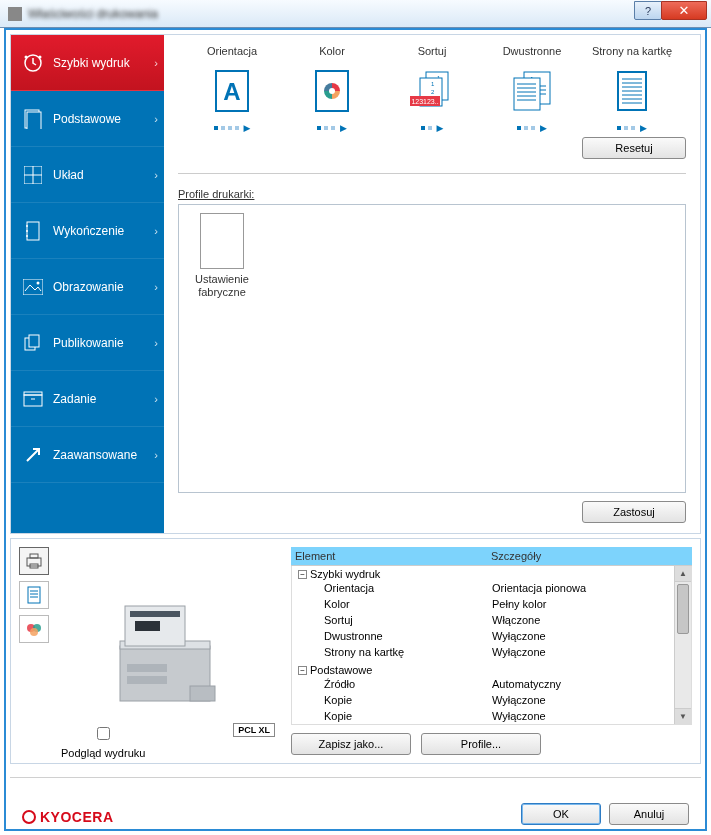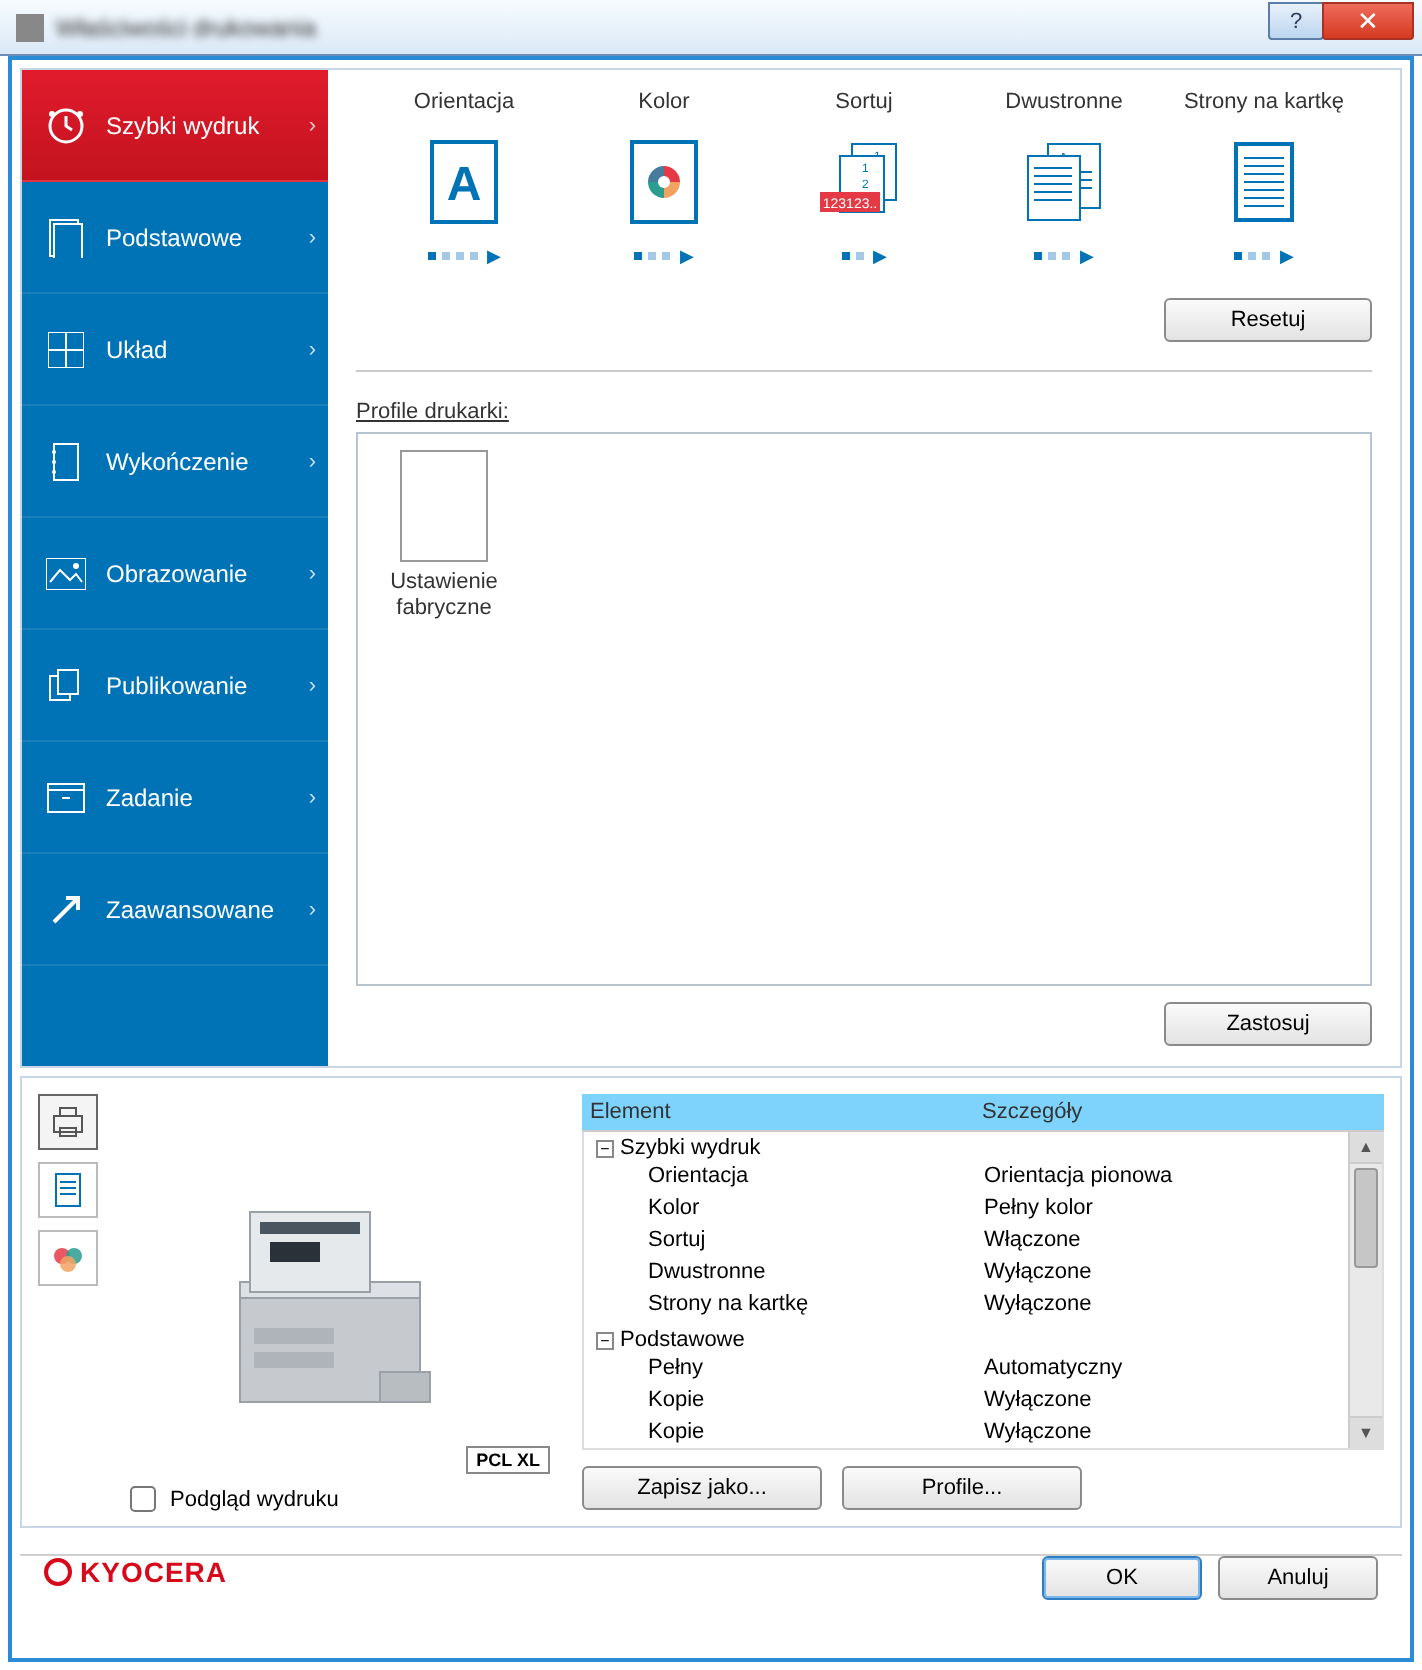--- a/index.html
+++ b/index.html
@@ -33,59 +33,59 @@
   .sidebar-icon { width:20px; height:20px; margin-right:10px; display:flex; align-items:center; justify-content:center; }
   .main-area { flex:1; padding: 10px 14px; display:flex; flex-direction:column; position:relative; }
   .options-row { display:flex; justify-content:space-between; padding: 0 4px 0 4px; }
   .opt-col { width: 100px; text-align:center; }
   .opt-label { font-size:11px; color:#333; margin-bottom:10px; }
   .opt-iconbox { height:48px; display:flex; align-items:center; justify-content:center; margin-bottom:8px; }
   .dots { display:flex; align-items:center; justify-content:center; gap:3px; }
   .dot { width:4px; height:4px; background:#a3c9e6; }
   .dot.active { background:#0073b6; }
   .dot-arrow { font-size:9px; color:#0073b6; margin-left:2px; }
-  .resetuj-row { display:flex; justify-content:flex-end; margin-top: 16px; }
+  .resetuj-row { display:flex; justify-content:flex-end; margin-top: 4px; }
   .hr { border-top:1px solid #ccc; margin: 14px 0; }
   .profiles-label { font-size:11px; color:#333; margin-bottom:4px;text-decoration:underline; }
   .profiles-box { flex:1; border:1px solid #b8c4d0; padding:8px; }
   .profile-item { width: 70px; text-align:center; }
   .profile-page { width:44px; height:56px; border:1px solid #999; background:#fff; margin:0 auto 4px auto; }
   .profile-name { font-size:11px; color:#333; line-height:1.2; }
   .zastosuj-row { display:flex; justify-content:flex-end; margin-top:8px; }
   .winbtn { min-width:104px; height:22px; font-size:11px; background:linear-gradient(to bottom,#fafafa,#e3e3e3); border:1px solid #8a8a8a; border-radius:3px; cursor:pointer; }
 
   .bottom-panel { margin-top:4px; border:1px solid #c8d6e5; height: 226px; display:flex; }
   .preview-col { width: 272px; display:flex; flex-direction:column; position:relative; padding:8px; }
   .preview-icons { width:36px; display:flex; flex-direction:column; gap:6px; }
   .pv-btn { width:30px; height:28px; border:1px solid #bbb; background:#fff; display:flex; align-items:center; justify-content:center; cursor:pointer; }
   .pv-btn.active { border-color:#666; background:#f4f4f4; }
   .preview-printer { flex:1; display:flex; align-items:center; justify-content:center; position:relative; }
   .pcl-badge { position:absolute; right:8px; bottom:26px; font-size:9px; font-weight:bold; border:1px solid #888; padding:1px 4px; background:#fff; }
-  .checkbox-row { position:absolute; left:50px; bottom:4px; font-size:11px; display:flex; align-items:center; gap:4px; }
+  .checkbox-row { position:absolute; left:50px; bottom:4px; font-size:11px; display:flex; align-items:center; gap:4px;flex-direction:column; }
 
   .details-col { flex:1; padding:8px; display:flex; flex-direction:column; overflow:hidden; }
   .details-header { display:flex; border-bottom:1px solid #ccc; font-size:11px; color:#333; padding:3px 0; background:#7dd3fc;}
   .dh1 { width:200px; padding-left:4px; }
   .dh2 { flex:1; }
   .details-list { flex:1; overflow-y:auto; font-size:11px; border:1px solid #ddd; border-top:none; position:relative; }
   .tree-group { padding-left:6px; display:flex; align-items:center; gap:3px; height:16px; }
   .tree-toggle { width:9px; height:9px; border:1px solid #888; font-size:8px; line-height:7px; text-align:center; background:#fff; }
   .tree-item { display:flex; height:16px; }
   .tree-item .ti1 { width:200px; padding-left:32px; }
   .tree-item .ti2 { flex:1; }
   .details-buttons { display:flex; gap:10px; margin-top:8px; justify-content:flex-start; }
   .details-scroll { position:absolute; right:0; top:0; bottom:0; width:17px; background:#e9e9e9; border-left:1px solid #ccc;}
   .ds-thumb { position:absolute; left:2px; right:2px; top:18px; height:50px; background:#c6c6c6; border:1px solid #999; border-radius:2px;}
   .ds-arrow { position:absolute; left:0; right:0; height:16px; background:#ddd; display:flex; align-items:center; justify-content:center; font-size:8px; color:#555;}
   .ds-up { top:0; border-bottom:1px solid #ccc;}
   .ds-down { bottom:0; border-top:1px solid #ccc;}
 
   .footer {
     position:absolute; left:4px; right:4px; bottom:4px; height:48px;
-    display:flex; align-items:flex-start; padding: 0 12px;
+    display:flex; align-items:flex-end; padding: 0 12px;
     border-top:1px solid #d0d0d0; background:#fff;margin-top:48px;
   }
   .brand { color:#d60a1a; font-weight:bold; letter-spacing:0.5px; font-size:14px; display:flex; align-items:center; gap:4px;}
   .brand-ring { width:14px; height:14px; border:2px solid #d60a1a; border-radius:50%; display:inline-block;}
   .footer-buttons { margin-left:auto; display:flex; gap:8px;padding-left:44px; }
   .winbtn.primary { border-color:#2e7cc4; box-shadow:0 0 0 1px #7ab8ec inset; }
 
   
   svg { display:block; }
 
@@ -412,21 +412,21 @@
             </div>
           <div class="tree-item">
               <div class="ti1">Strony na kartkę</div>
               <div class="ti2">Wyłączone</div>
             </div>
           <div class="tree-group">
             <span class="tree-toggle">−</span>
             <span>Podstawowe</span>
           </div>
           <div class="tree-item">
-              <div class="ti1">Pełny</div>
+              <div class="ti1">Źródło</div>
               <div class="ti2">Automatyczny</div>
             </div>
           <div class="tree-item">
               <div class="ti1">Kopie</div>
               <div class="ti2">Wyłączone</div>
             </div>
           <div class="tree-item">
               <div class="ti1">Kopie</div>
               <div class="ti2">Wyłączone</div>
             </div>

